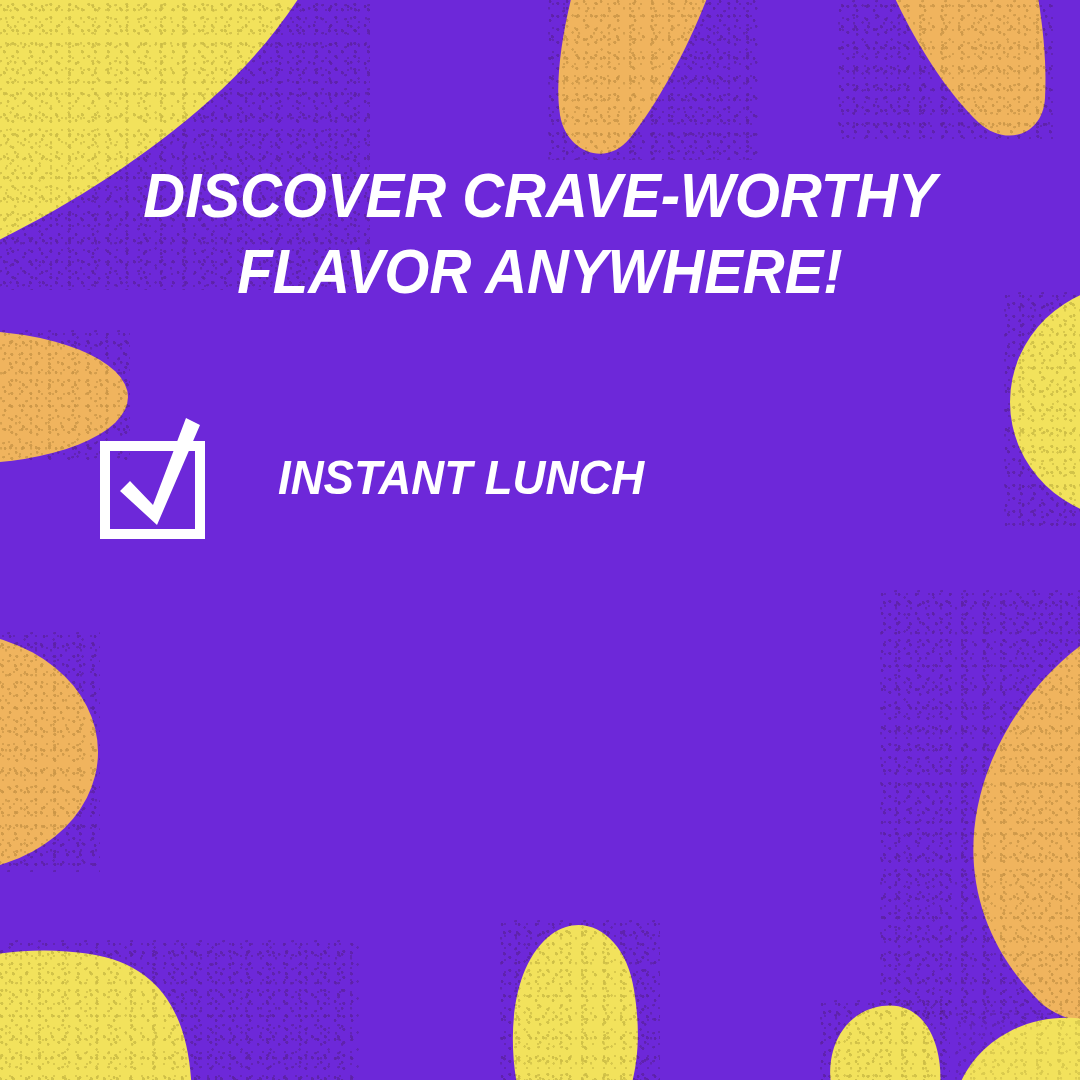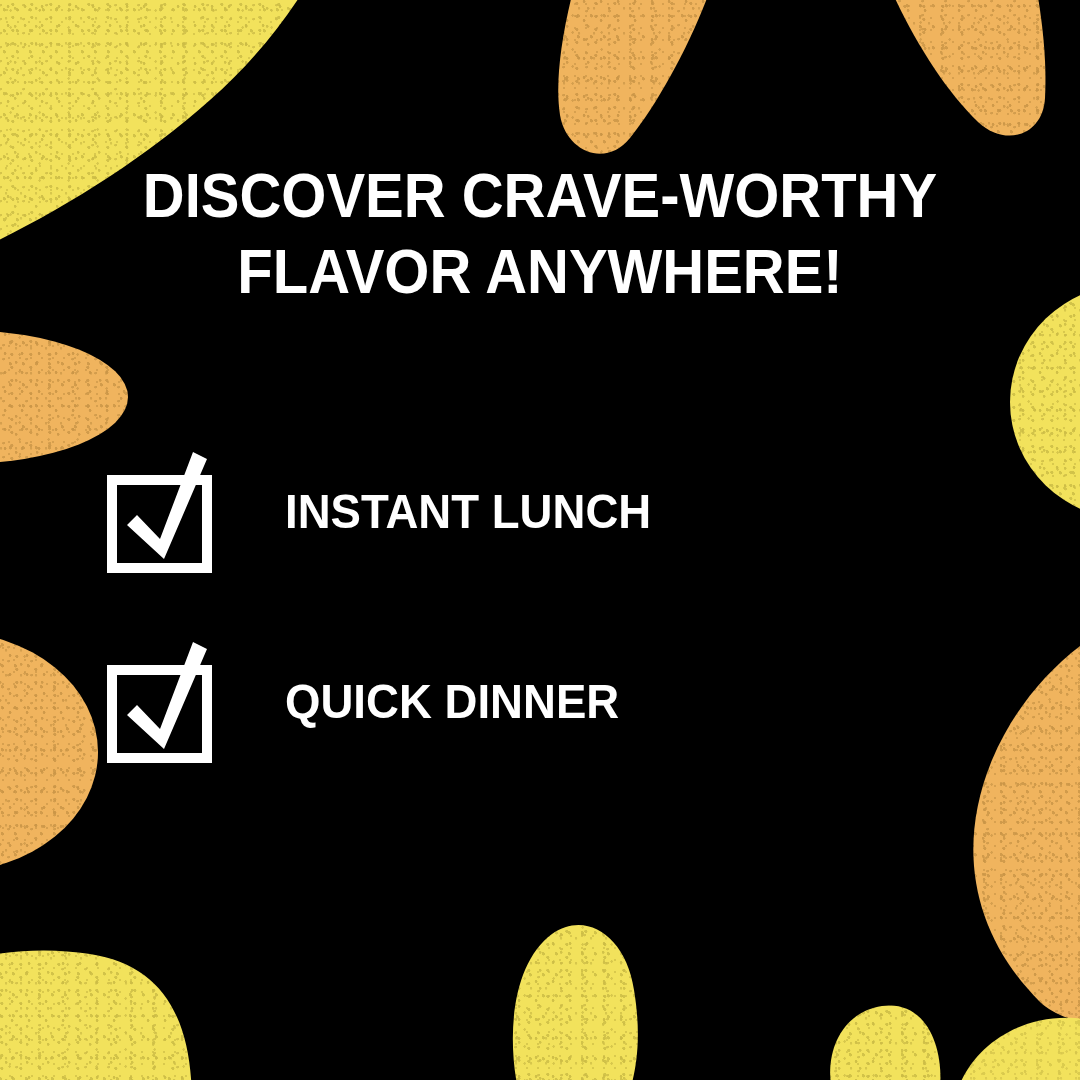--- a/index.html
+++ b/index.html
@@ -2,22 +2,23 @@
 <html><head>
 <meta charset="utf-8">
 <style>
   html,body{margin:0;padding:0;background:#0d1233;}
   *{box-sizing:border-box;}
 
   .poster{
     position:relative;
     width:1080px;height:1080px;
     overflow:hidden;
-    background:#000000;
+    background:#6d28d9;
     font-family:"Liberation Sans", sans-serif;
+    font-style:italic;
   }
 
   
   .blob-layer{position:absolute;inset:0;overflow:hidden;pointer-events:none;}
   .blob{position:absolute;}
   .blob svg{display:block;width:100%;height:100%;}
 
   
   .grain{
     position:absolute;inset:0;
@@ -46,21 +47,21 @@
     font-weight:700;
     letter-spacing:0px;
     transform:scaleX(.92);
     transform-origin:center top;
     white-space:nowrap;
   }
   .headline .hl-line{display:block;}
 
   
   .checklist{
-    position:absolute;left:0;top:414px;width:895px;margin-left:7px;
+    position:absolute;left:0;top:380px;width:895px;
   }
   .check-row{
     position:relative;
     height:190px;
     display:flex;
     align-items:center;
   }
   .checkbox-icon{
     position:relative;
     width:110px;height:125px;
@@ -177,26 +178,17 @@
     <div class="check-row">
       <span class="checkbox-icon">
         <svg viewBox="0 0 110 125">
           <rect x="5" y="33" width="95" height="88" fill="none" stroke="#ffffff" stroke-width="10"></rect>
           <path d="M20,78 L30,68 L53,92 L86,5 L100,12 L57,112 Z" fill="#ffffff"></path>
         </svg>
       </span>
       <span class="check-label">INSTANT LUNCH</span>
     </div>
 
-    <div class="check-row">
-      <span class="checkbox-icon">
-        <svg viewBox="0 0 110 125">
-          <rect x="5" y="33" width="95" height="88" fill="none" stroke="#ffffff" stroke-width="10"></rect>
-          <path d="M20,78 L30,68 L53,92 L86,5 L100,12 L57,112 Z" fill="#ffffff"></path>
-        </svg>
-      </span>
-      <span class="check-label">QUICK DINNER</span>
-    </div>
 
 
   </div>
 
 </div>
 
 </body></html>

